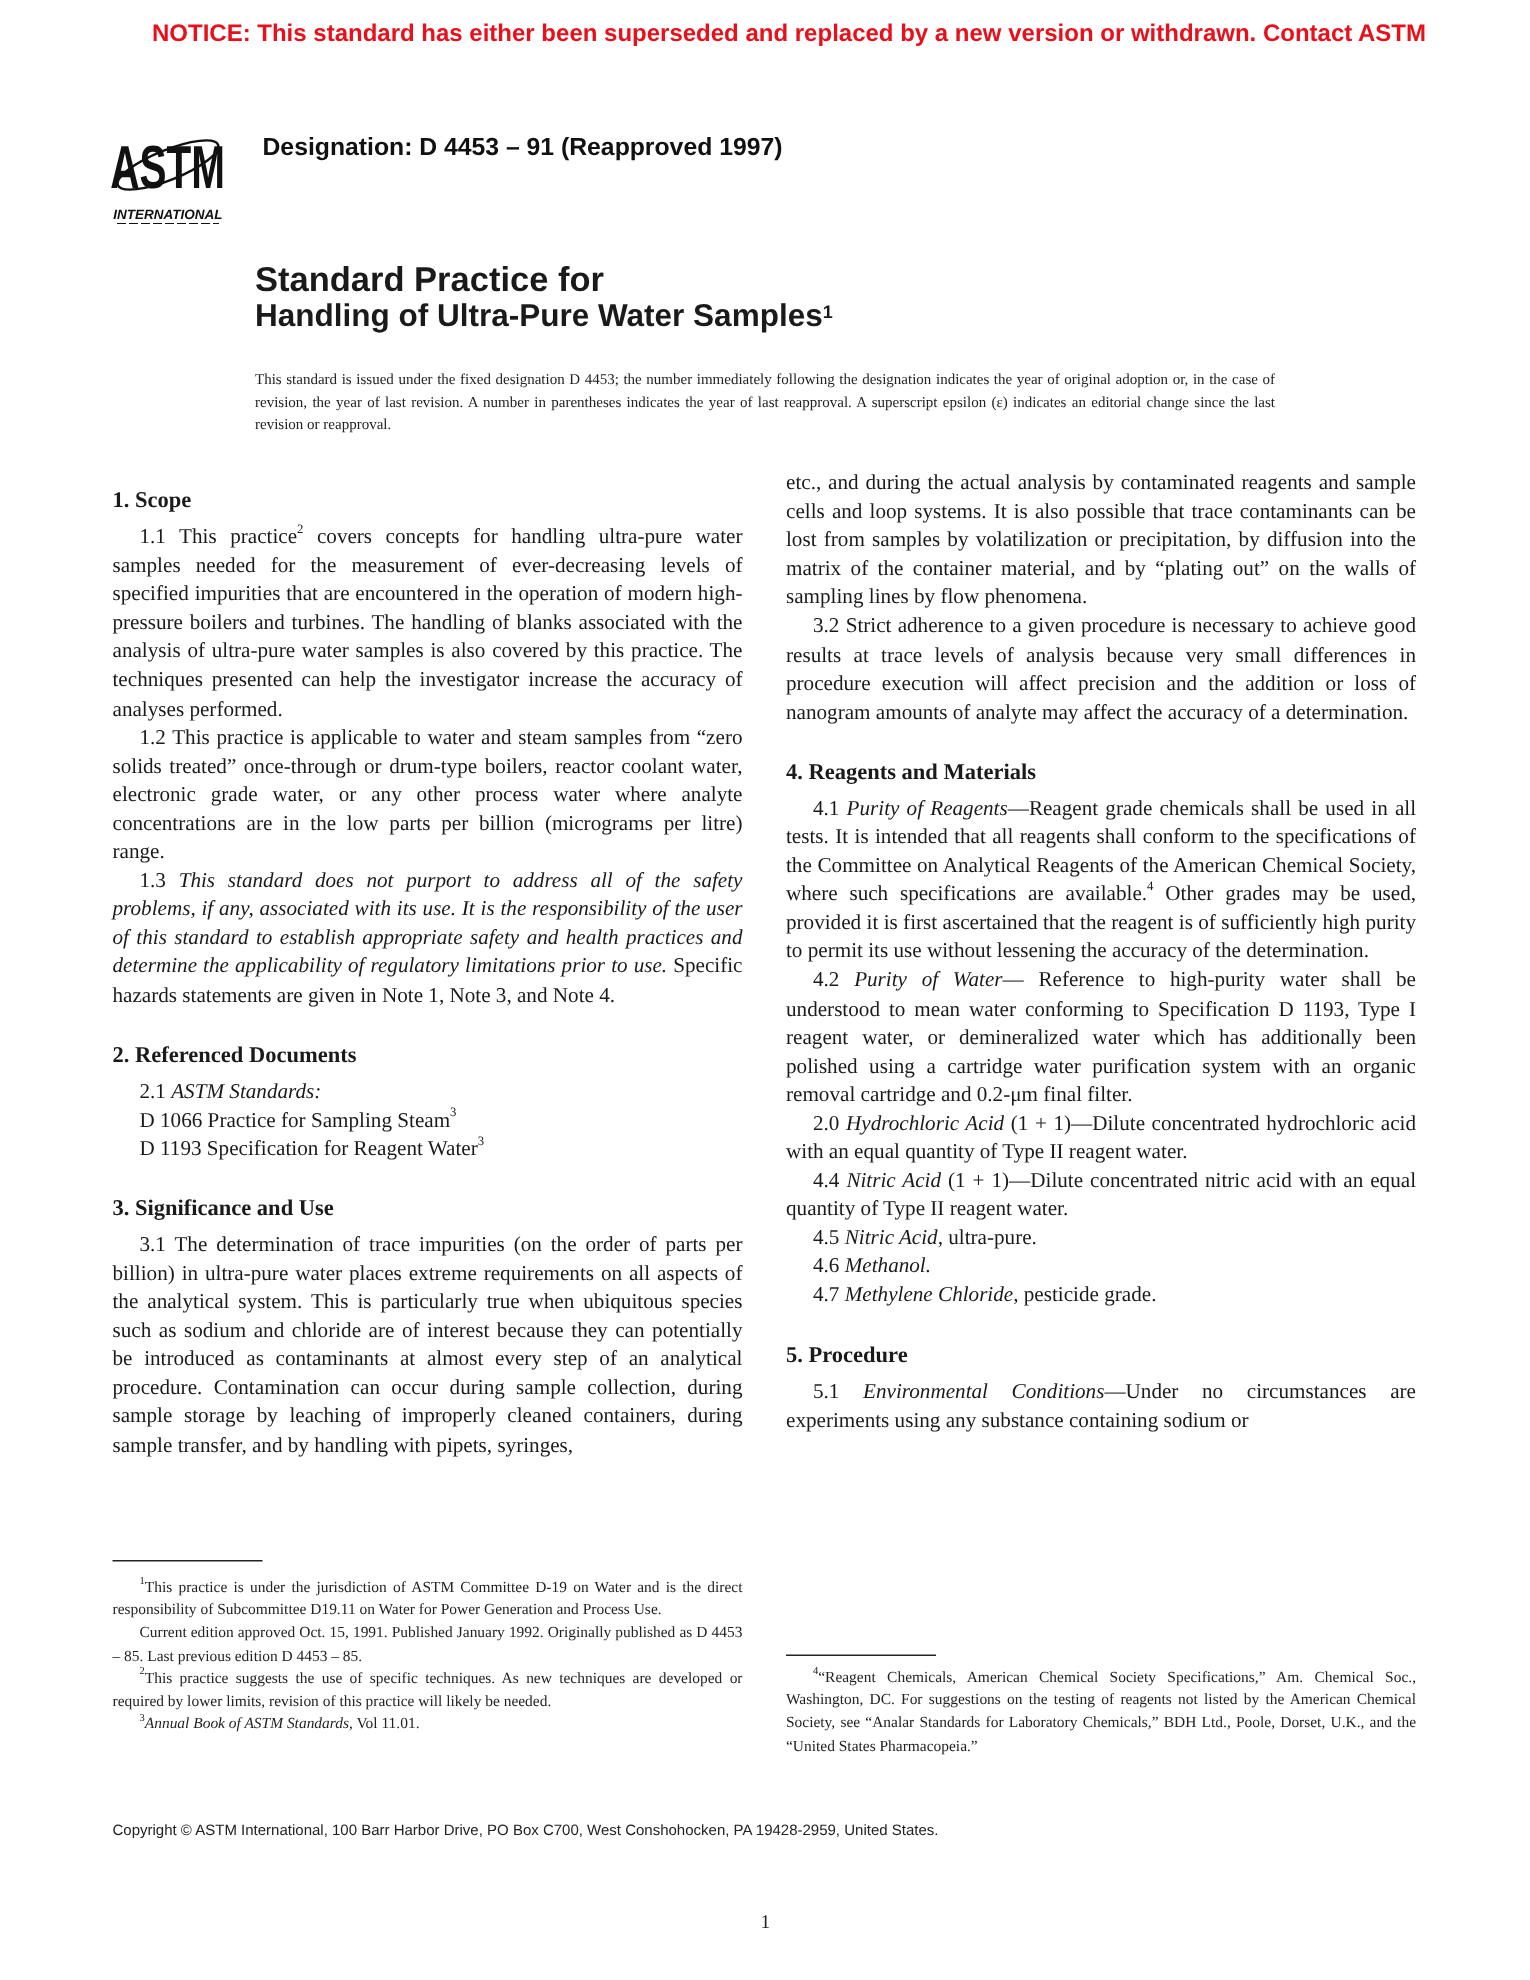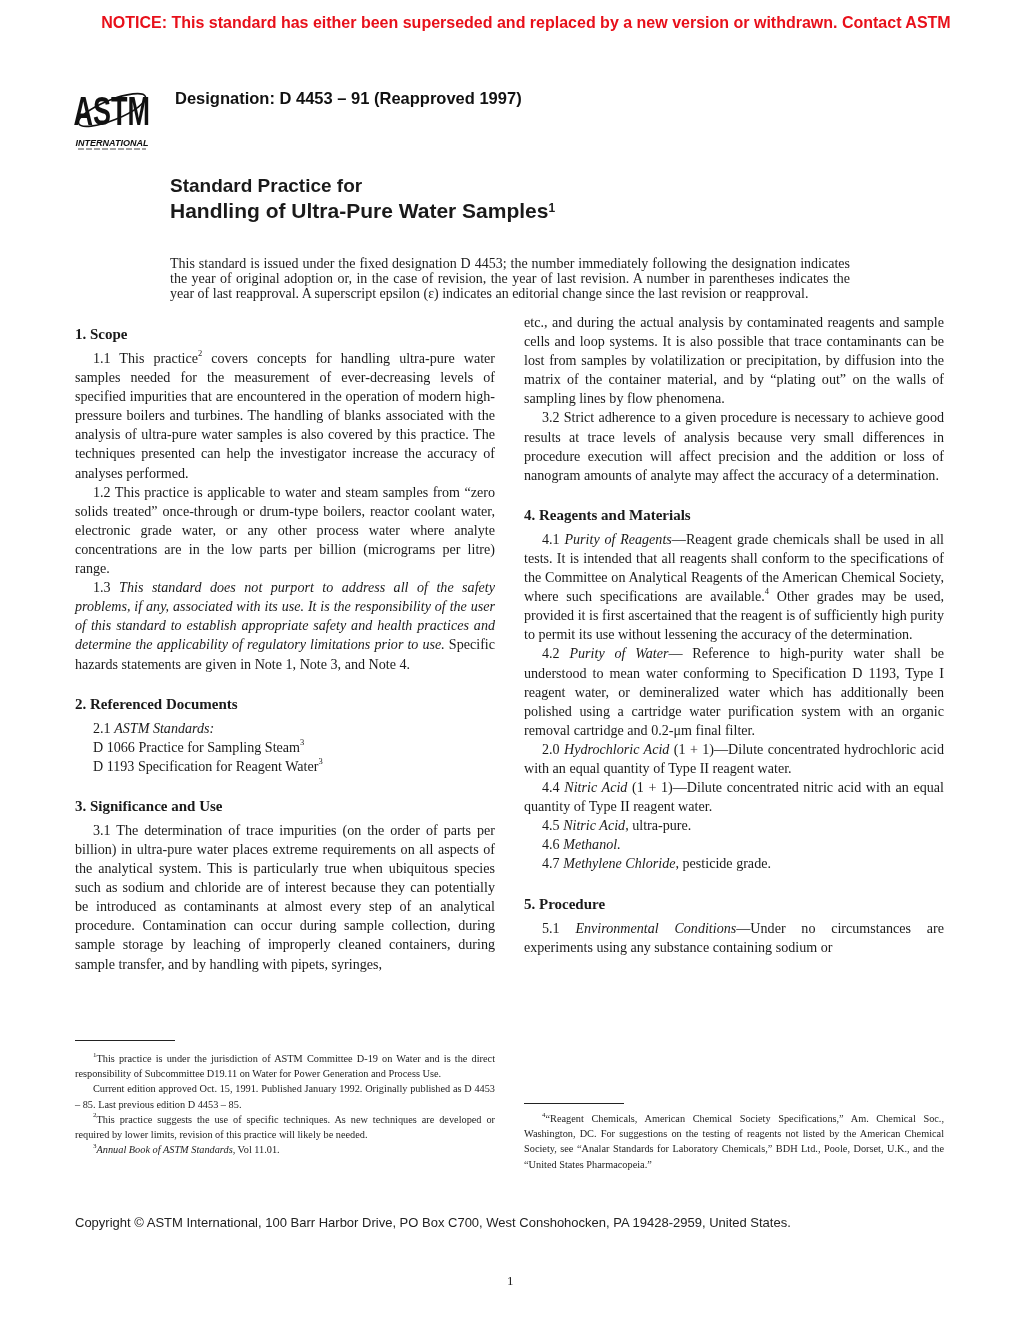--- a/index.html
+++ b/index.html
@@ -11,26 +11,26 @@
   }
   .logo { position: absolute; left: 74px; top: 74px; width: 90px; height: 76px; }
   .designation {
     position: absolute; left: 175px; top: 89px;
     font-family: "Liberation Sans", sans-serif; font-weight: bold; font-size: 16.5px; color: #111;
   }
   .title {
     position: absolute; left: 170px; top: 175px;
     font-family: "Liberation Sans", sans-serif; font-weight: bold; color: #1a1a1a;
   }
-  .title .l1 { font-size: 19px; line-height: 22px; }
+  .title .l1 { font-size: 23px; line-height: 22px; }
   .title .l2 { font-size: 21px; line-height: 27px; }
   .title sup { font-size: 12px; vertical-align: top; position: relative; top: -2px; }
   .issuance {
-    position: absolute; left: 170px; top: 256px; width: 680px;
-    font-family: "Liberation Serif", serif; font-size: 14px; line-height: 15px; color: #222;
+    position: absolute; left: 170px; top: 246px; width: 680px;
+    font-family: "Liberation Serif", serif; font-size: 10px; line-height: 15px; color: #222;
     text-align: justify;
   }
   .col {
     position: absolute; top: 313px; width: 420px;
     font-family: "Liberation Serif", serif; font-size: 14.1px; line-height: 19.1px; color: #1a1a1a;
   }
   .col.left { left: 75px; }
   .col.right { left: 524px; }
   .col p { margin: 0; text-align: justify; text-indent: 18px; }
   .col p.noind { text-indent: 0; }
@@ -42,21 +42,21 @@
   .col .ref { padding-left: 18px; }
   .fn-rule { position: absolute; height: 1px; background: #222; width: 100px; }
   .footnotes {
     position: absolute; width: 420px;
     font-family: Liberation Serif, serif; font-size: 10.3px; line-height: 15.2px; color: #222;
   }
   .footnotes p { margin: 0; text-align: justify; text-indent: 18px; }
   .footnotes sup { font-size: 7px; position: relative; top: -1px; line-height: 0; }
   .copyright {
     position: absolute; left: 75px; top: 1215px;
-    font-family: "Liberation Sans", sans-serif; font-size: 13px; color: #222;
+    font-family: "Liberation Sans", sans-serif; font-size: 10px; color: #222;
   }
   .page-number {
     position: absolute; left: 507px; top: 1273px;
     font-family: "Liberation Serif", serif; font-size: 13px; color: #222;
   }
 </style>
 </head>
 <body>
 
 <div class="notice">

